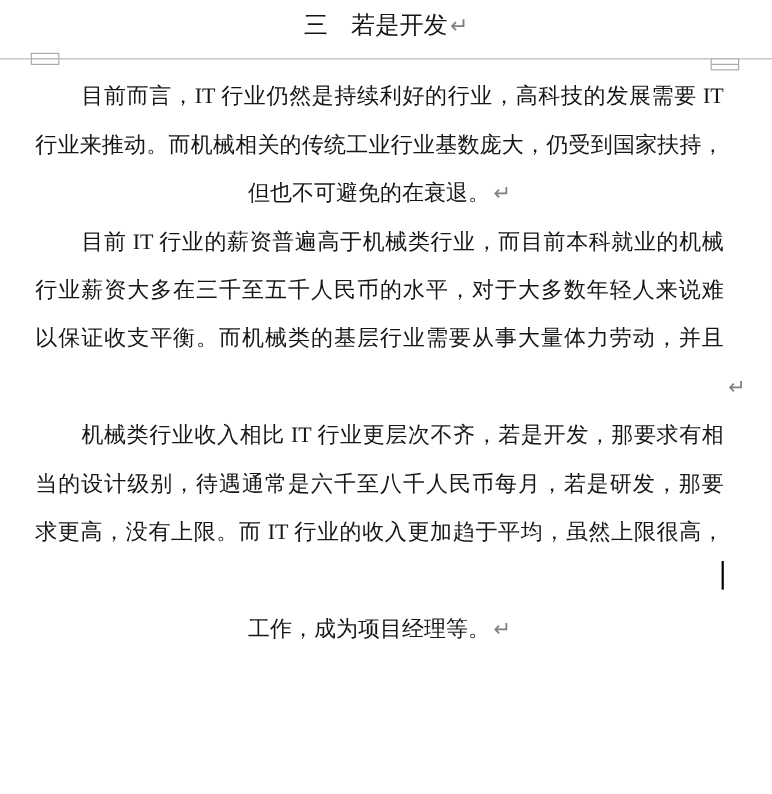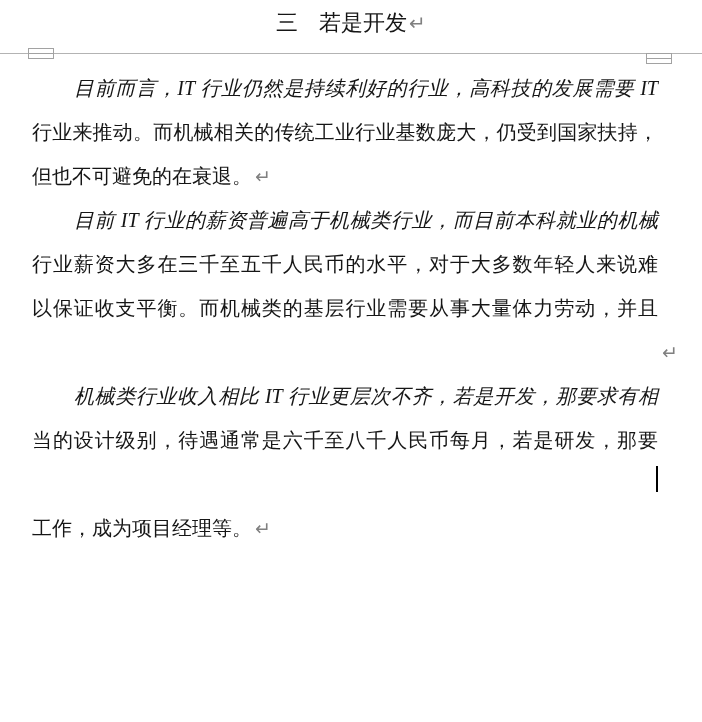--- a/index.html
+++ b/index.html
@@ -73,22 +73,22 @@
     position: relative;
     height: 44px;
     line-height: 44px;
     white-space: nowrap;
   }
   .line.fill {
     text-align: justify;
     text-align-last: justify;
     text-justify: inter-character;
   }
-  .line.short { text-align: left; }
-  .line.indent { text-indent: 42px; font-style: italic; }
+  .line.short { text-align: center; }
+  .line.indent { text-indent: 42px; }
   
   .pmark {
     color: #808080;
     font-family: "DejaVu Sans", sans-serif;
     font-size: 19px;
     margin-left: 3px;
   }
   .pmark.abs {
     position: absolute;
     left: 100%;
@@ -132,20 +132,21 @@
       </div>
       <div class="para">
         <div class="line fill indent"><span>目前 IT 行业的薪资普遍高于机械类行业，而目前本科就业的机械</span></div>
         <div class="line fill"><span>行业薪资大多在三千至五千人民币的水平，对于大多数年轻人来说难</span></div>
         <div class="line fill"><span>以保证收支平衡。而机械类的基层行业需要从事大量体力劳动，并且</span></div>
         <div class="line fill"><span class="pmark abs">↵</span></div>
       </div>
       <div class="para">
         <div class="line fill indent"><span>机械类行业收入相比 IT 行业更层次不齐，若是开发，那要求有相</span></div>
         <div class="line fill"><span>当的设计级别，待遇通常是六千至八千人民币每月，若是研发，那要</span></div>
+        <div class="line fill"><span>求更高，没有上限。而 IT 行业的收入更加趋于平均，虽然上限很高，</span></div>
       </div>
       <div class="para">
         <div class="line fill"><span class="caret"></span></div>
         <div class="line short"><span>工作，成为项目经理等。</span><span class="pmark">↵</span></div>
       </div>
     </div>
 
 </div>
 
 </body></html>

